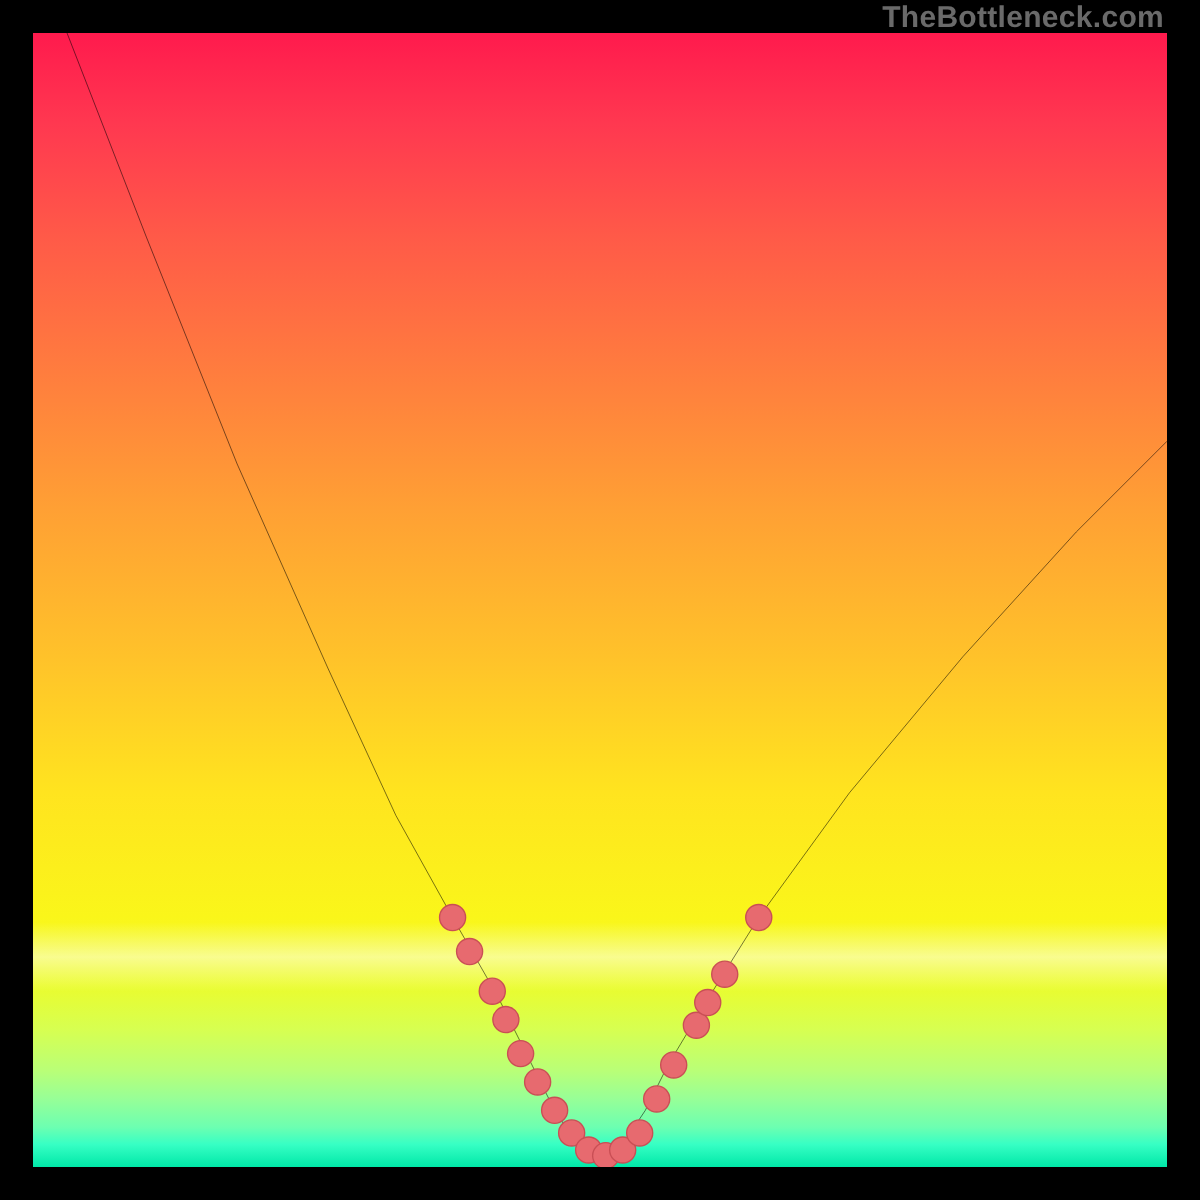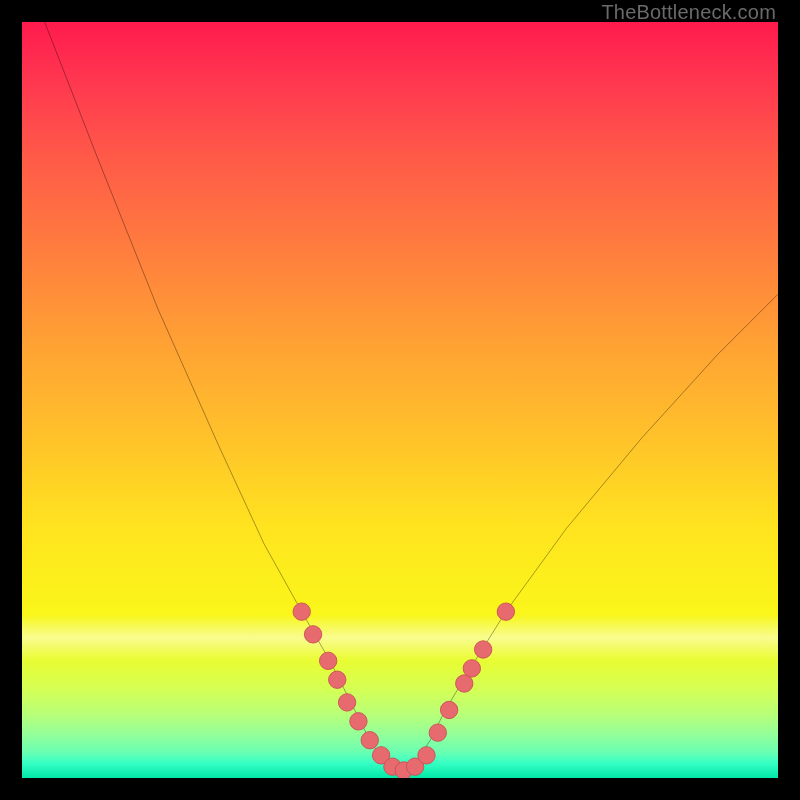--- a/index.html
+++ b/index.html
@@ -72,21 +72,21 @@
     width: 100%;
     height: 100%;
   }
   .watermark {
     position: absolute;
     top: 1px;
     right: 24px;
     color: #6a6a6a;
     font-size: 20px;
     letter-spacing: 0.2px;
-    font-weight: 400;
+    font-weight: 700;
   }
 </style>
 </head>
 <body>
 
 <div class="frame">
 
   <div class="plot">
     <div class="gradient"></div>
     <div class="pale-band"></div>

